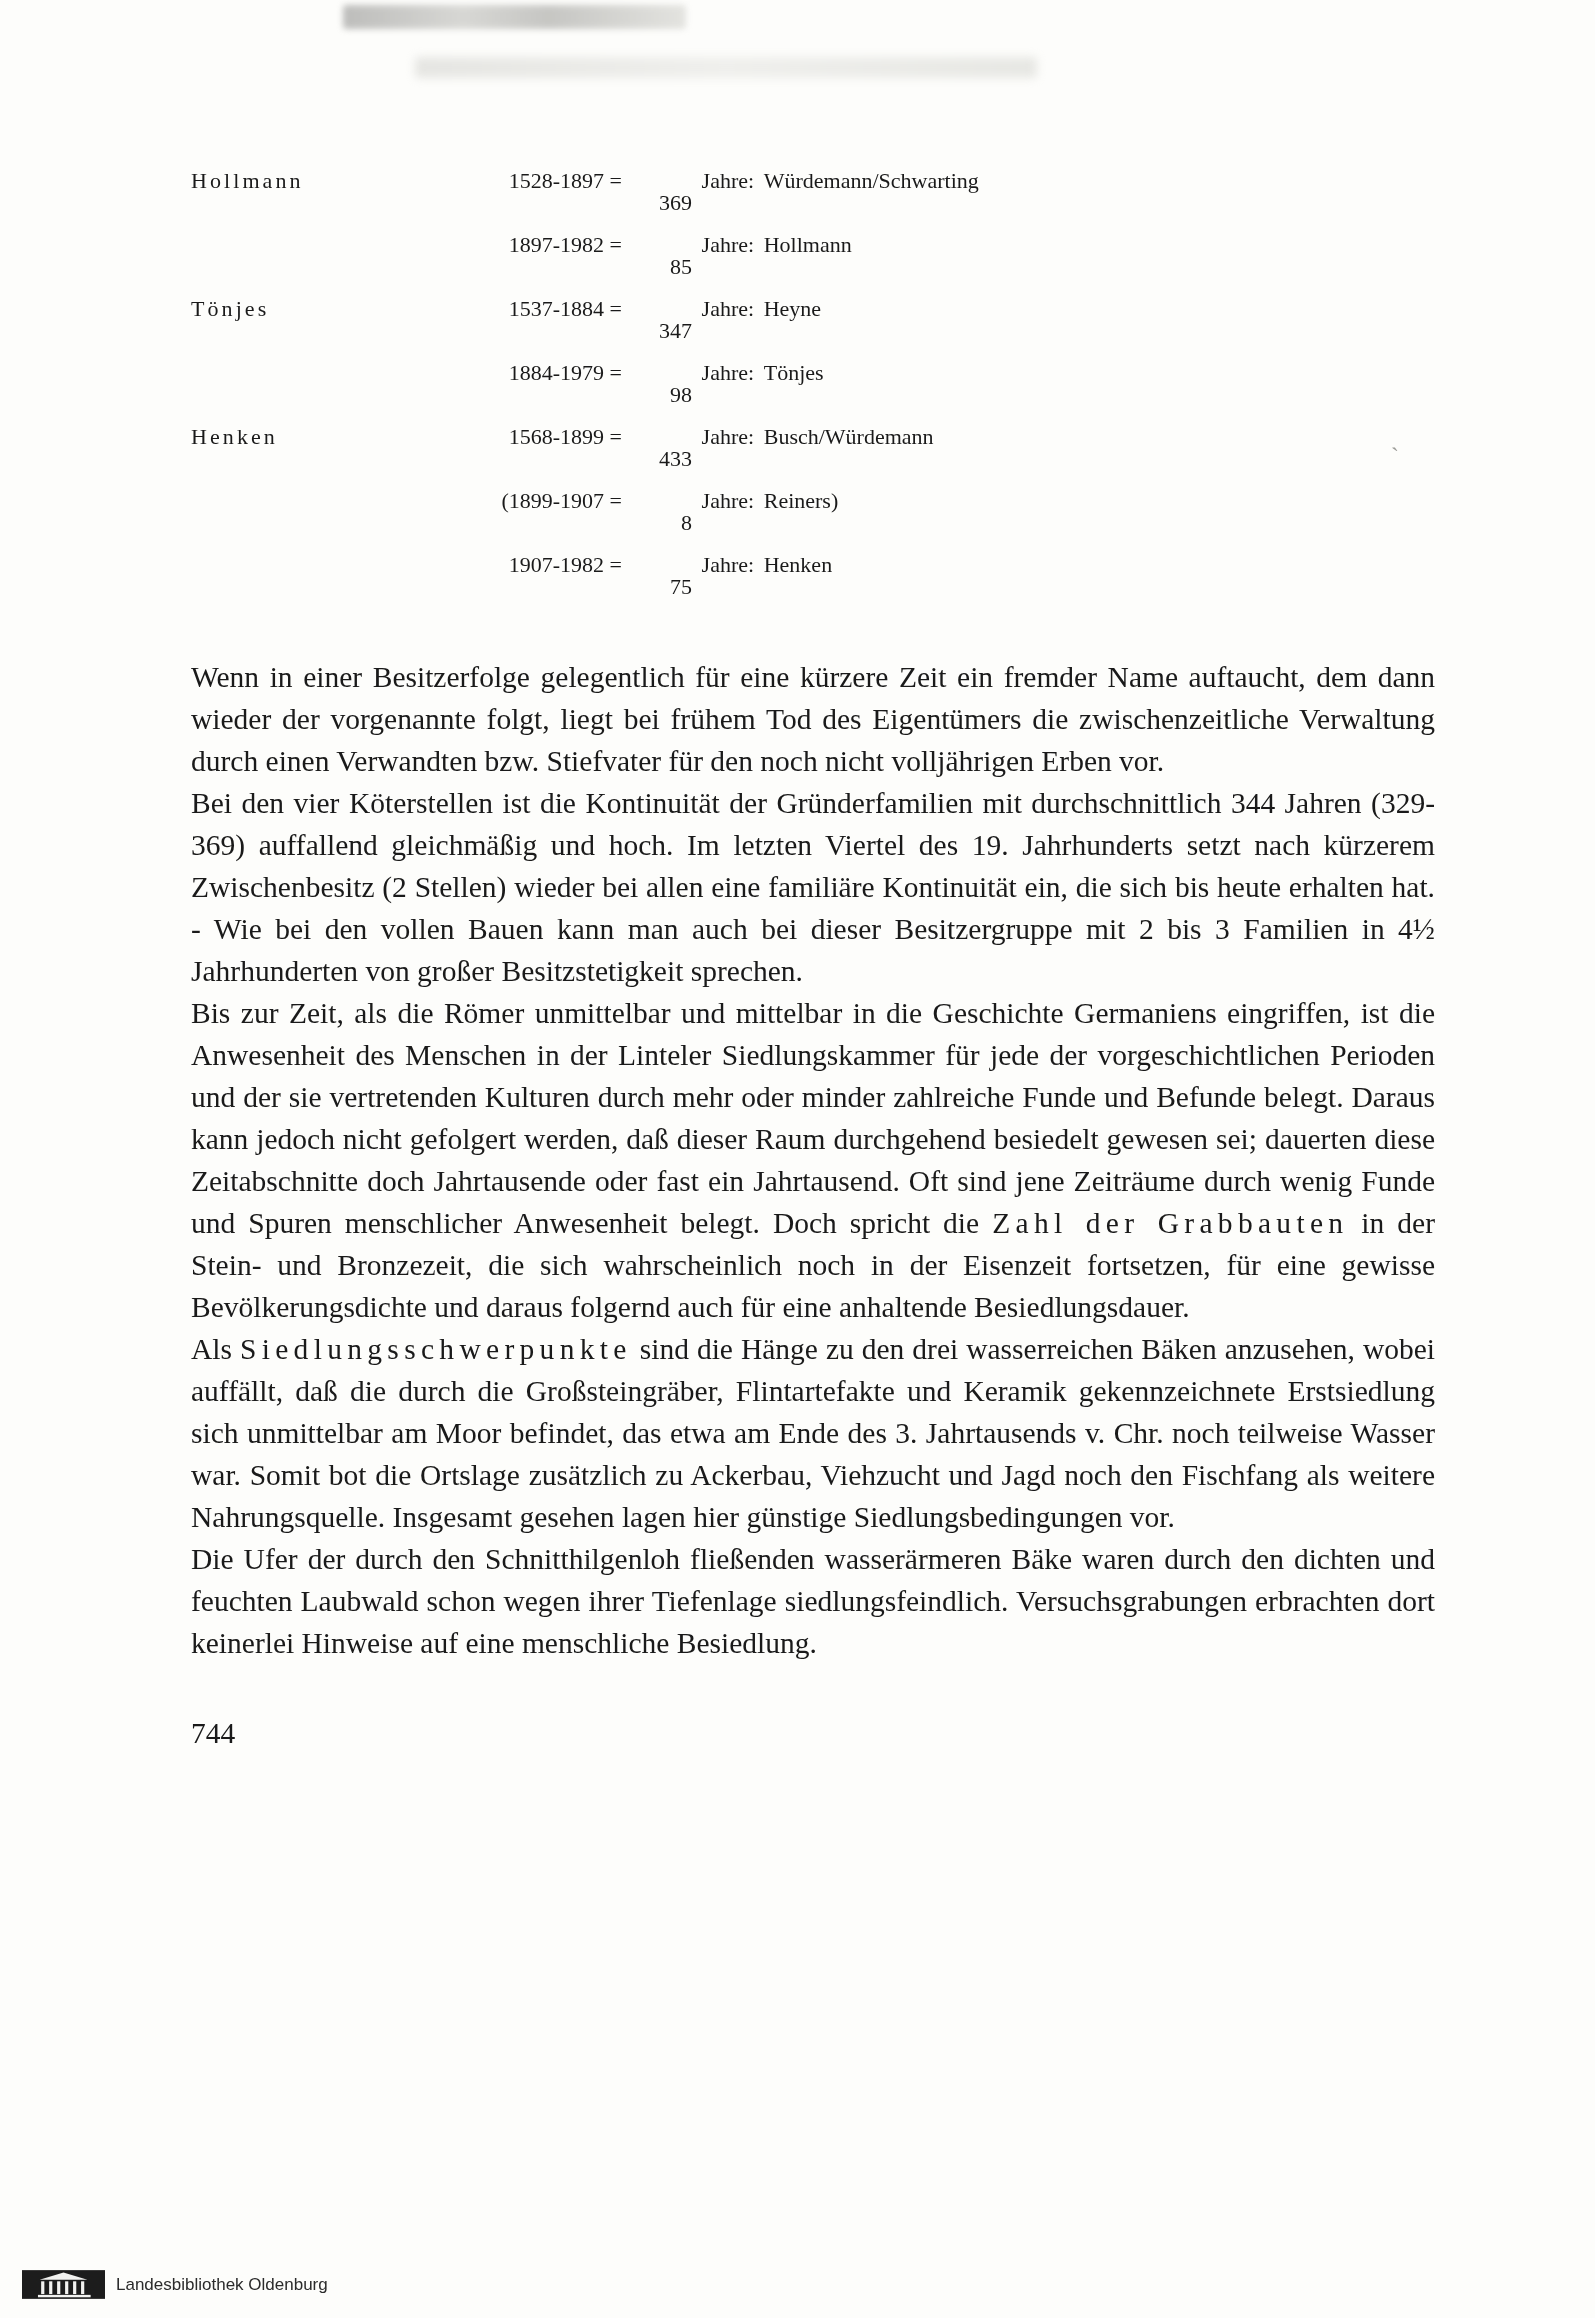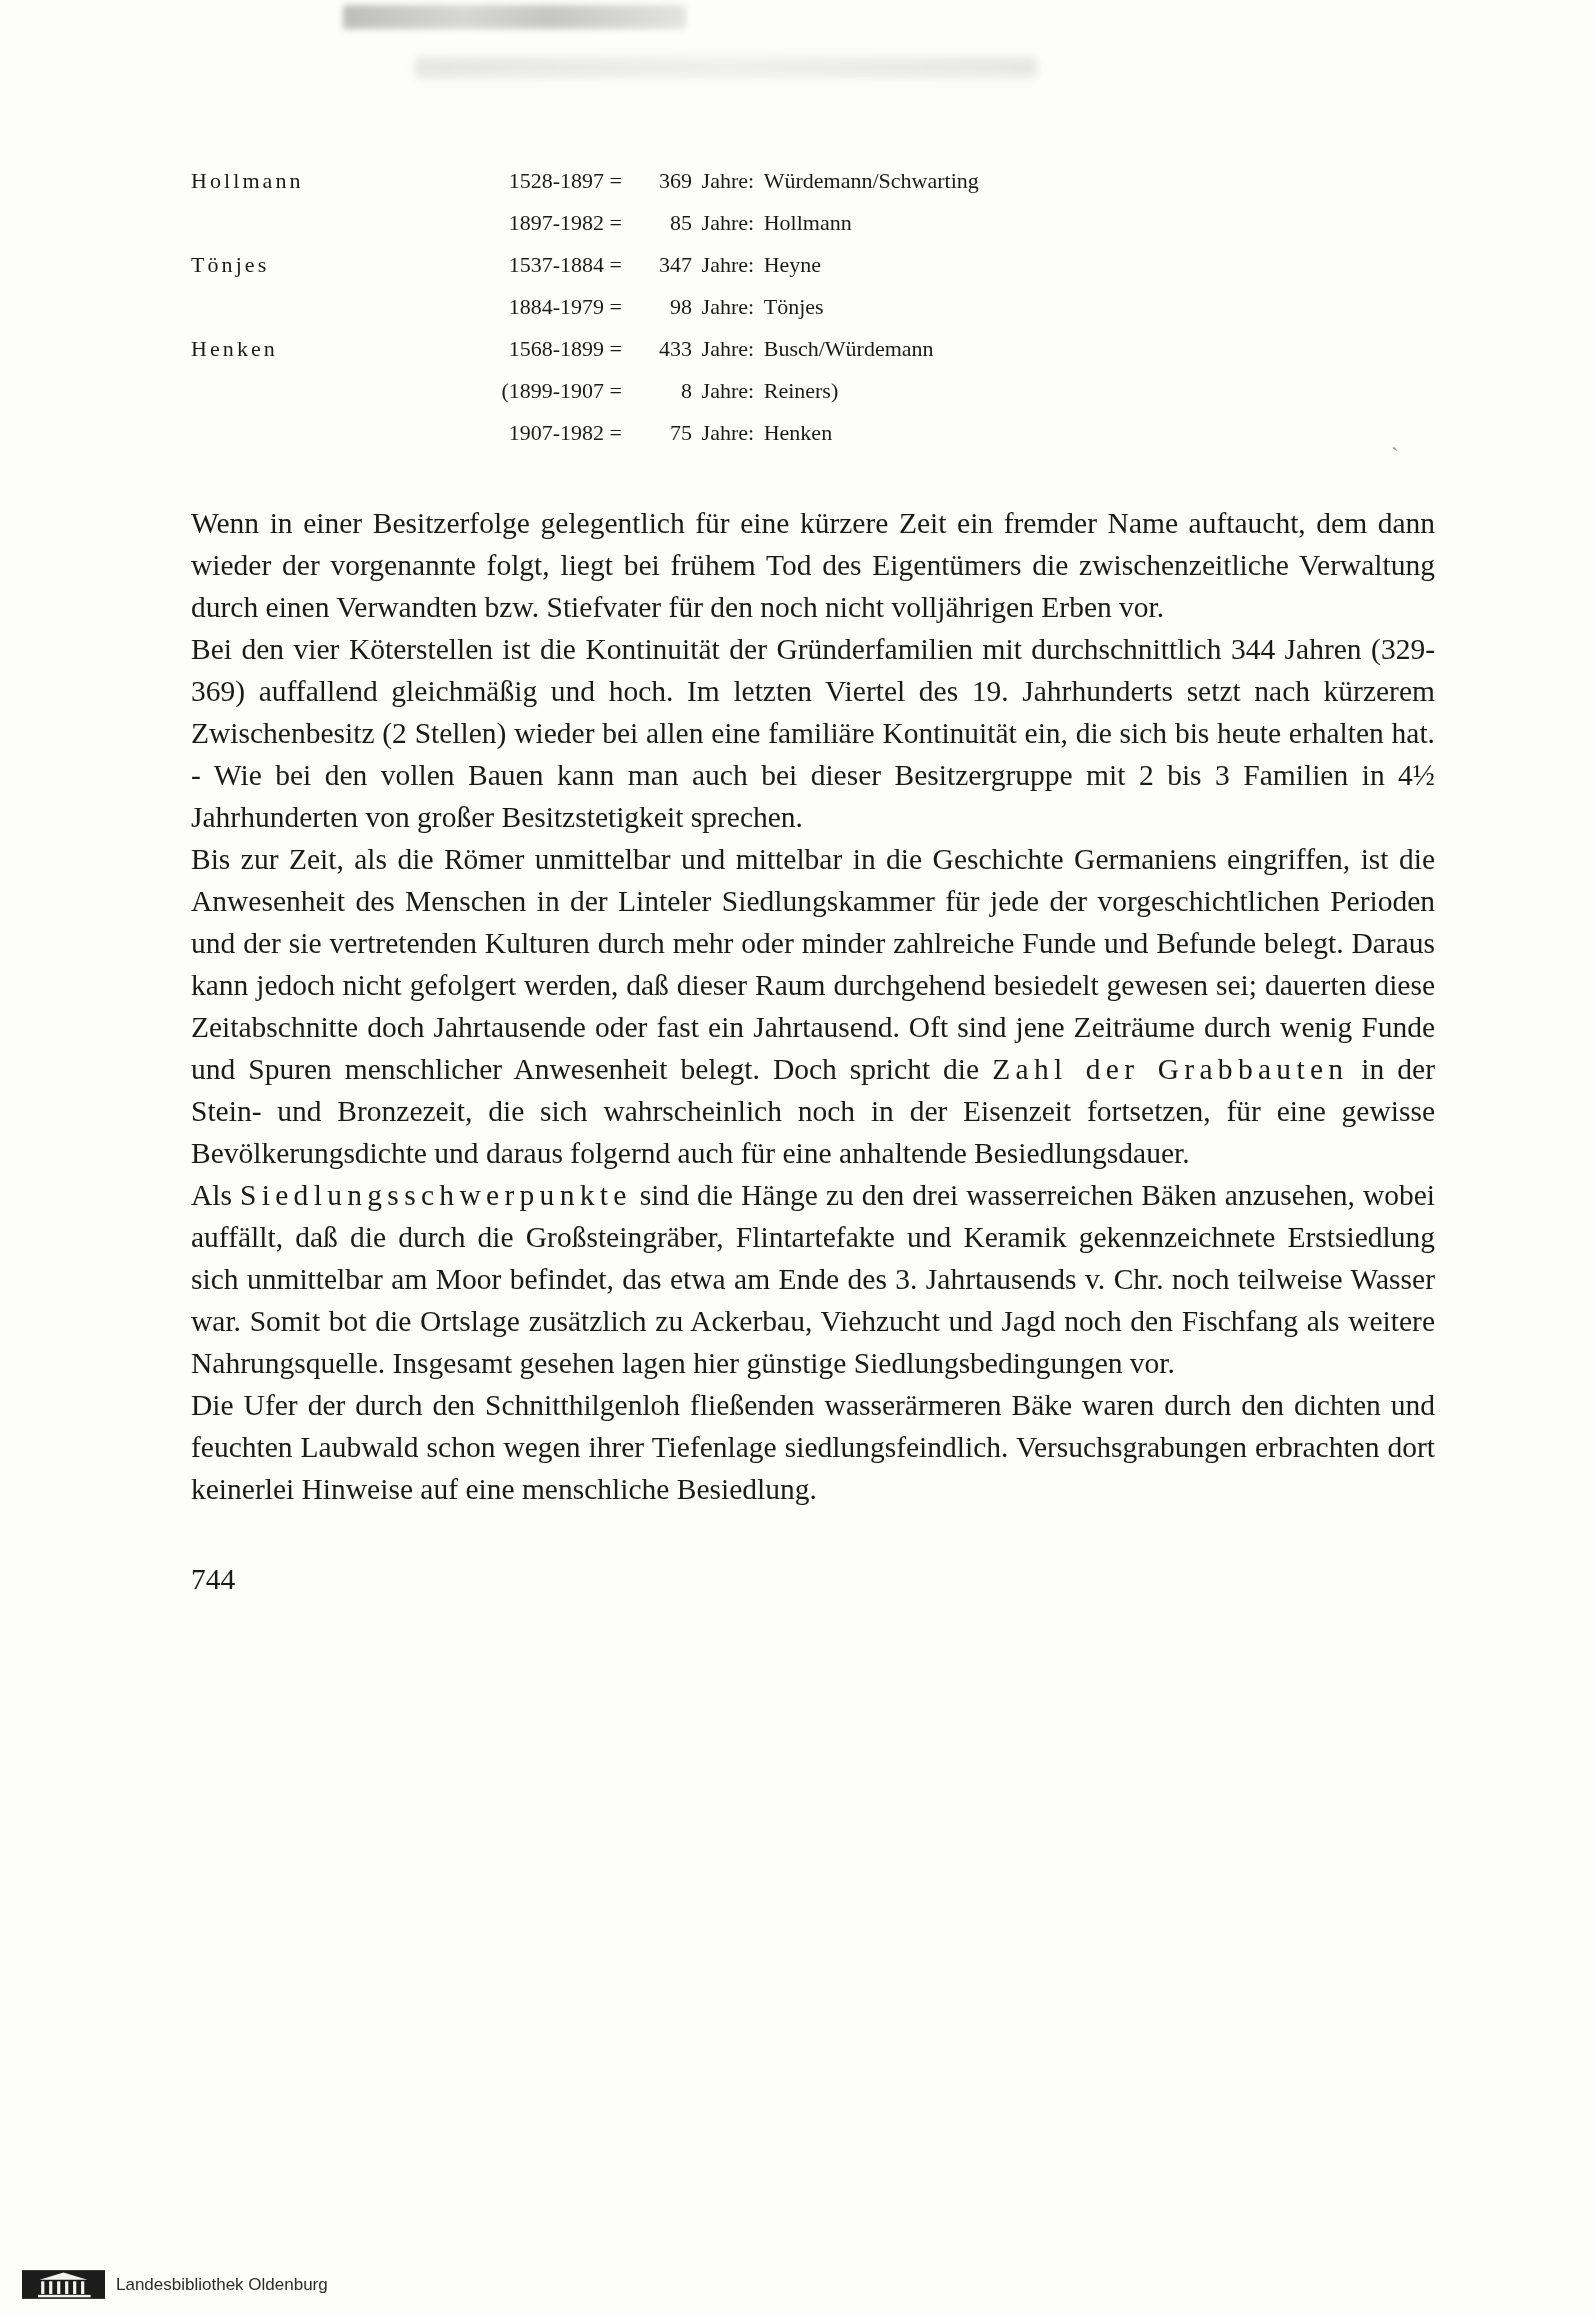--- a/index.html
+++ b/index.html
@@ -62,20 +62,21 @@
   }
   .o-period {
     width: 198px;
     text-align: right;
     flex: 0 0 auto;
   }
   .o-count {
     width: 70px;
     text-align: right;
     flex: 0 0 auto;
+    margin-top: 22px;
   }
   .o-unit { margin-left: 9.6px; flex: 0 0 auto; }
   .o-holder { margin-left: 9.6px; flex: 0 0 auto; }
   
   .para {
     margin: 0;
     font-size: 29.5px;
     line-height: 42px;
     text-align: justify;
     hyphens: auto;

